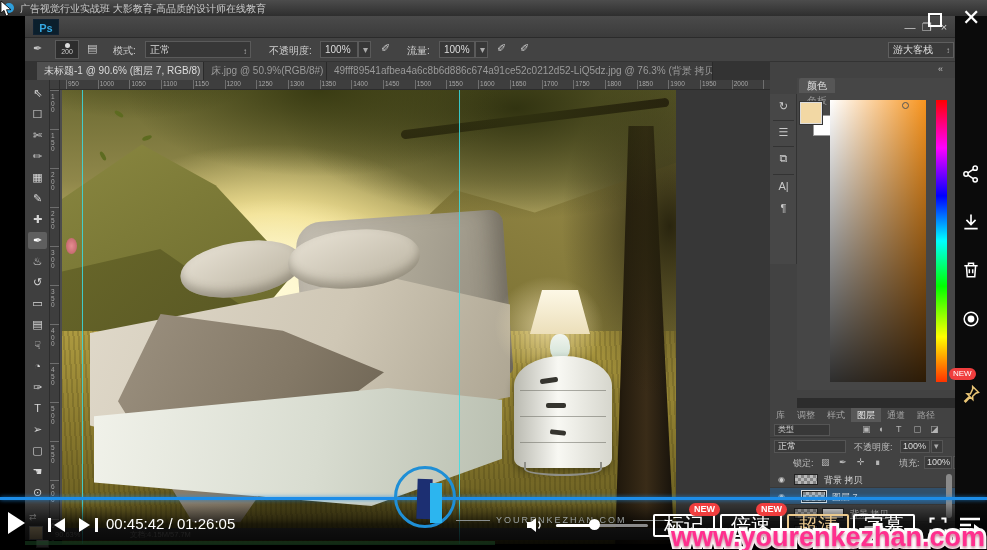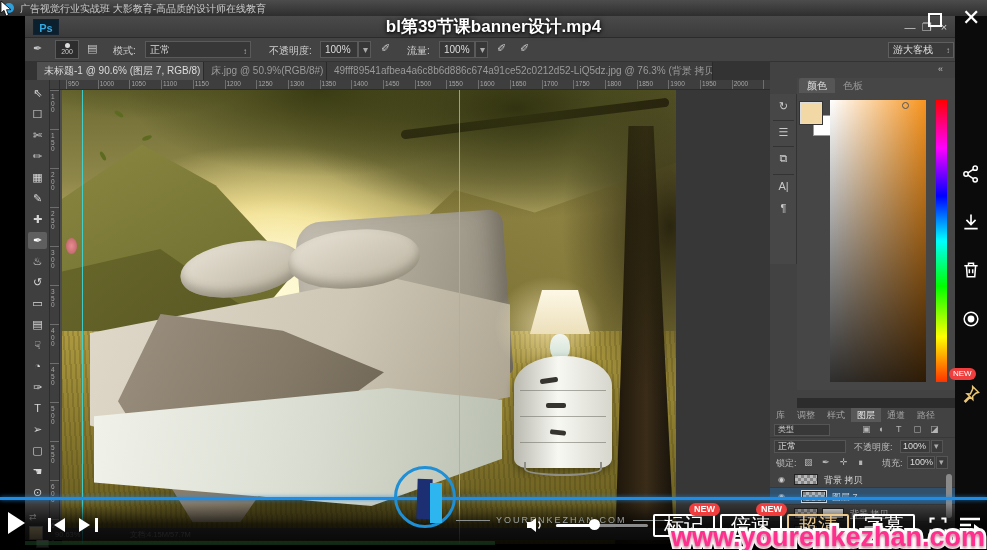--- a/index.html
+++ b/index.html
@@ -136,21 +136,21 @@
   
   #layers-panel{left:0;top:346px;width:185px;height:132px;background:#424242;}
   #lp-tabs{left:0;top:0;width:185px;height:14px;display:flex;}
   .lp-tab{font-size:9px;color:#a5a5a5;line-height:14px;padding:0 6px;white-space:nowrap;}
   .lp-tab.active{background:#585858;color:#e8e8e8;}
   #lp-filter{left:0;top:14px;width:185px;height:16px;border-bottom:1px solid #383838;}
   #lp-search{left:4px;top:2px;width:56px;height:12px;background:#383838;border:1px solid #555;color:#ccc;font-size:8px;line-height:10px;padding:0 3px;}
   .lp-ficon{top:2px;font-size:9px;color:#b5b5b5;}
   #lp-blend{left:0;top:30px;width:185px;height:17px;}
   #blend-dd{left:4px;top:2px;width:72px;height:13px;background:#3a3a3a;border:1px solid #555;color:#ddd;font-size:9px;line-height:11px;padding:0 3px;}
-  #lp-lock{left:0;top:47px;width:185px;height:16px;}
+  #lp-lock{left:17px;top:47px;width:185px;height:16px;}
   .lp-label{font-size:9px;color:#bdbdbd;}
   .val-box{background:#3a3a3a;border:1px solid #555;color:#ddd;font-size:9px;line-height:11px;height:13px;padding:0 2px;}
   #layer-list{left:0;top:63px;width:185px;height:69px;overflow:hidden;}
   .layer-row{left:0;width:185px;height:17px;border-bottom:1px solid #383838;}
   .layer-row.selected{background:#31506b;}
   .eye{left:8px;top:4px;font-size:8px;color:#ccc;}
   .thumb{top:3px;width:24px;height:11px;border:1px solid #222;}
   .checker{background-image:linear-gradient(45deg,#b9b9b9 25%,transparent 25%,transparent 75%,#b9b9b9 75%),
     linear-gradient(45deg,#b9b9b9 25%,#858585 25%,#858585 75%,#b9b9b9 75%);background-size:6px 6px;background-position:0 0,3px 3px;}
   .mask-thumb{top:3px;width:22px;height:11px;background:#e8e8e8;border:1px solid #222;}
@@ -413,21 +413,21 @@
           <div class="abs dock-icon" style="top:32px">☰</div>
           <div class="abs dock-icon" style="top:58px">⧉</div>
           <div class="abs dock-icon" style="top:86px">A|</div>
           <div class="abs dock-icon" style="top:108px">¶</div>
           <div class="abs dock-sep" style="top:26px"></div>
           <div class="abs dock-sep" style="top:52px"></div>
           <div class="abs dock-sep" style="top:80px"></div>
         </div>
 
       <div id="color-panel" class="abs">
-        <div id="cp-tabs" class="abs" style="left:2px;top:0;display:flex;">
+        <div id="cp-tabs" class="abs" style="left:2px;top:0;display:flex;flex-direction:column;">
             <div class="panel-tab active">颜色</div>
             <div class="panel-tab">色板</div>
           </div>
         <div id="fgbg" class="abs">
           <div id="fg2" class="abs" style="background: rgb(242, 216, 164);"></div>
           <div id="bg2" class="abs"></div>
         </div>
         <div id="sat-square" class="abs">
           <div id="sat-marker" class="abs"></div>
         </div>
@@ -533,37 +533,37 @@
     </div>
     <span id="pin-badge" class="abs">NEW</span>
     <div class="abs side-icon" style="top:368px;">
       <svg viewBox="0 0 24 24" fill="none" stroke="#eac676" stroke-width="1.8">
         <path d="M14 3l7 7-3.2 1-3.8 3.8.2 3.9-3-3-5.7 5.8-1-1 5.8-5.7-3-3 3.9.2L14 6.2z"></path>
       </svg>
     </div>
   </div>
 
   <div id="overlay" class="abs">
-    <div id="video-title" class="abs">bl第39节课banner设计.mp4</div>
     <span id="player-close" class="abs">✕</span>
     <div id="player-max" class="abs"></div>
 
     <div id="progress-line" class="abs"></div>
     <div id="bottom-grad" class="abs"></div>
     <div id="green-strip" class="abs"></div>
 
     <div id="play-btn" class="abs"></div>
     <div id="prev-btn" class="abs seek">
         <span class="bar"></span>
         <span class="tri"></span>
       </div>
     <div id="next-btn" class="abs seek">
         <span class="bar"></span>
         <span class="tri"></span>
       </div>
+    <span id="time-display" class="abs">00:45:42 / 01:26:05</span>
 
     <div id="wm-logo" class="abs">
       <div id="wm-bar1" class="abs"></div>
       <div id="wm-bar2" class="abs"></div>
     </div>
     <span id="wm-site" class="abs">YOURENKEZHAN.COM</span>
 
     <div id="vol-icon" class="abs">
       <svg viewBox="0 0 20 18" fill="#fff">
           <path d="M2 6h4l5-4v14l-5-4H2z"></path>

